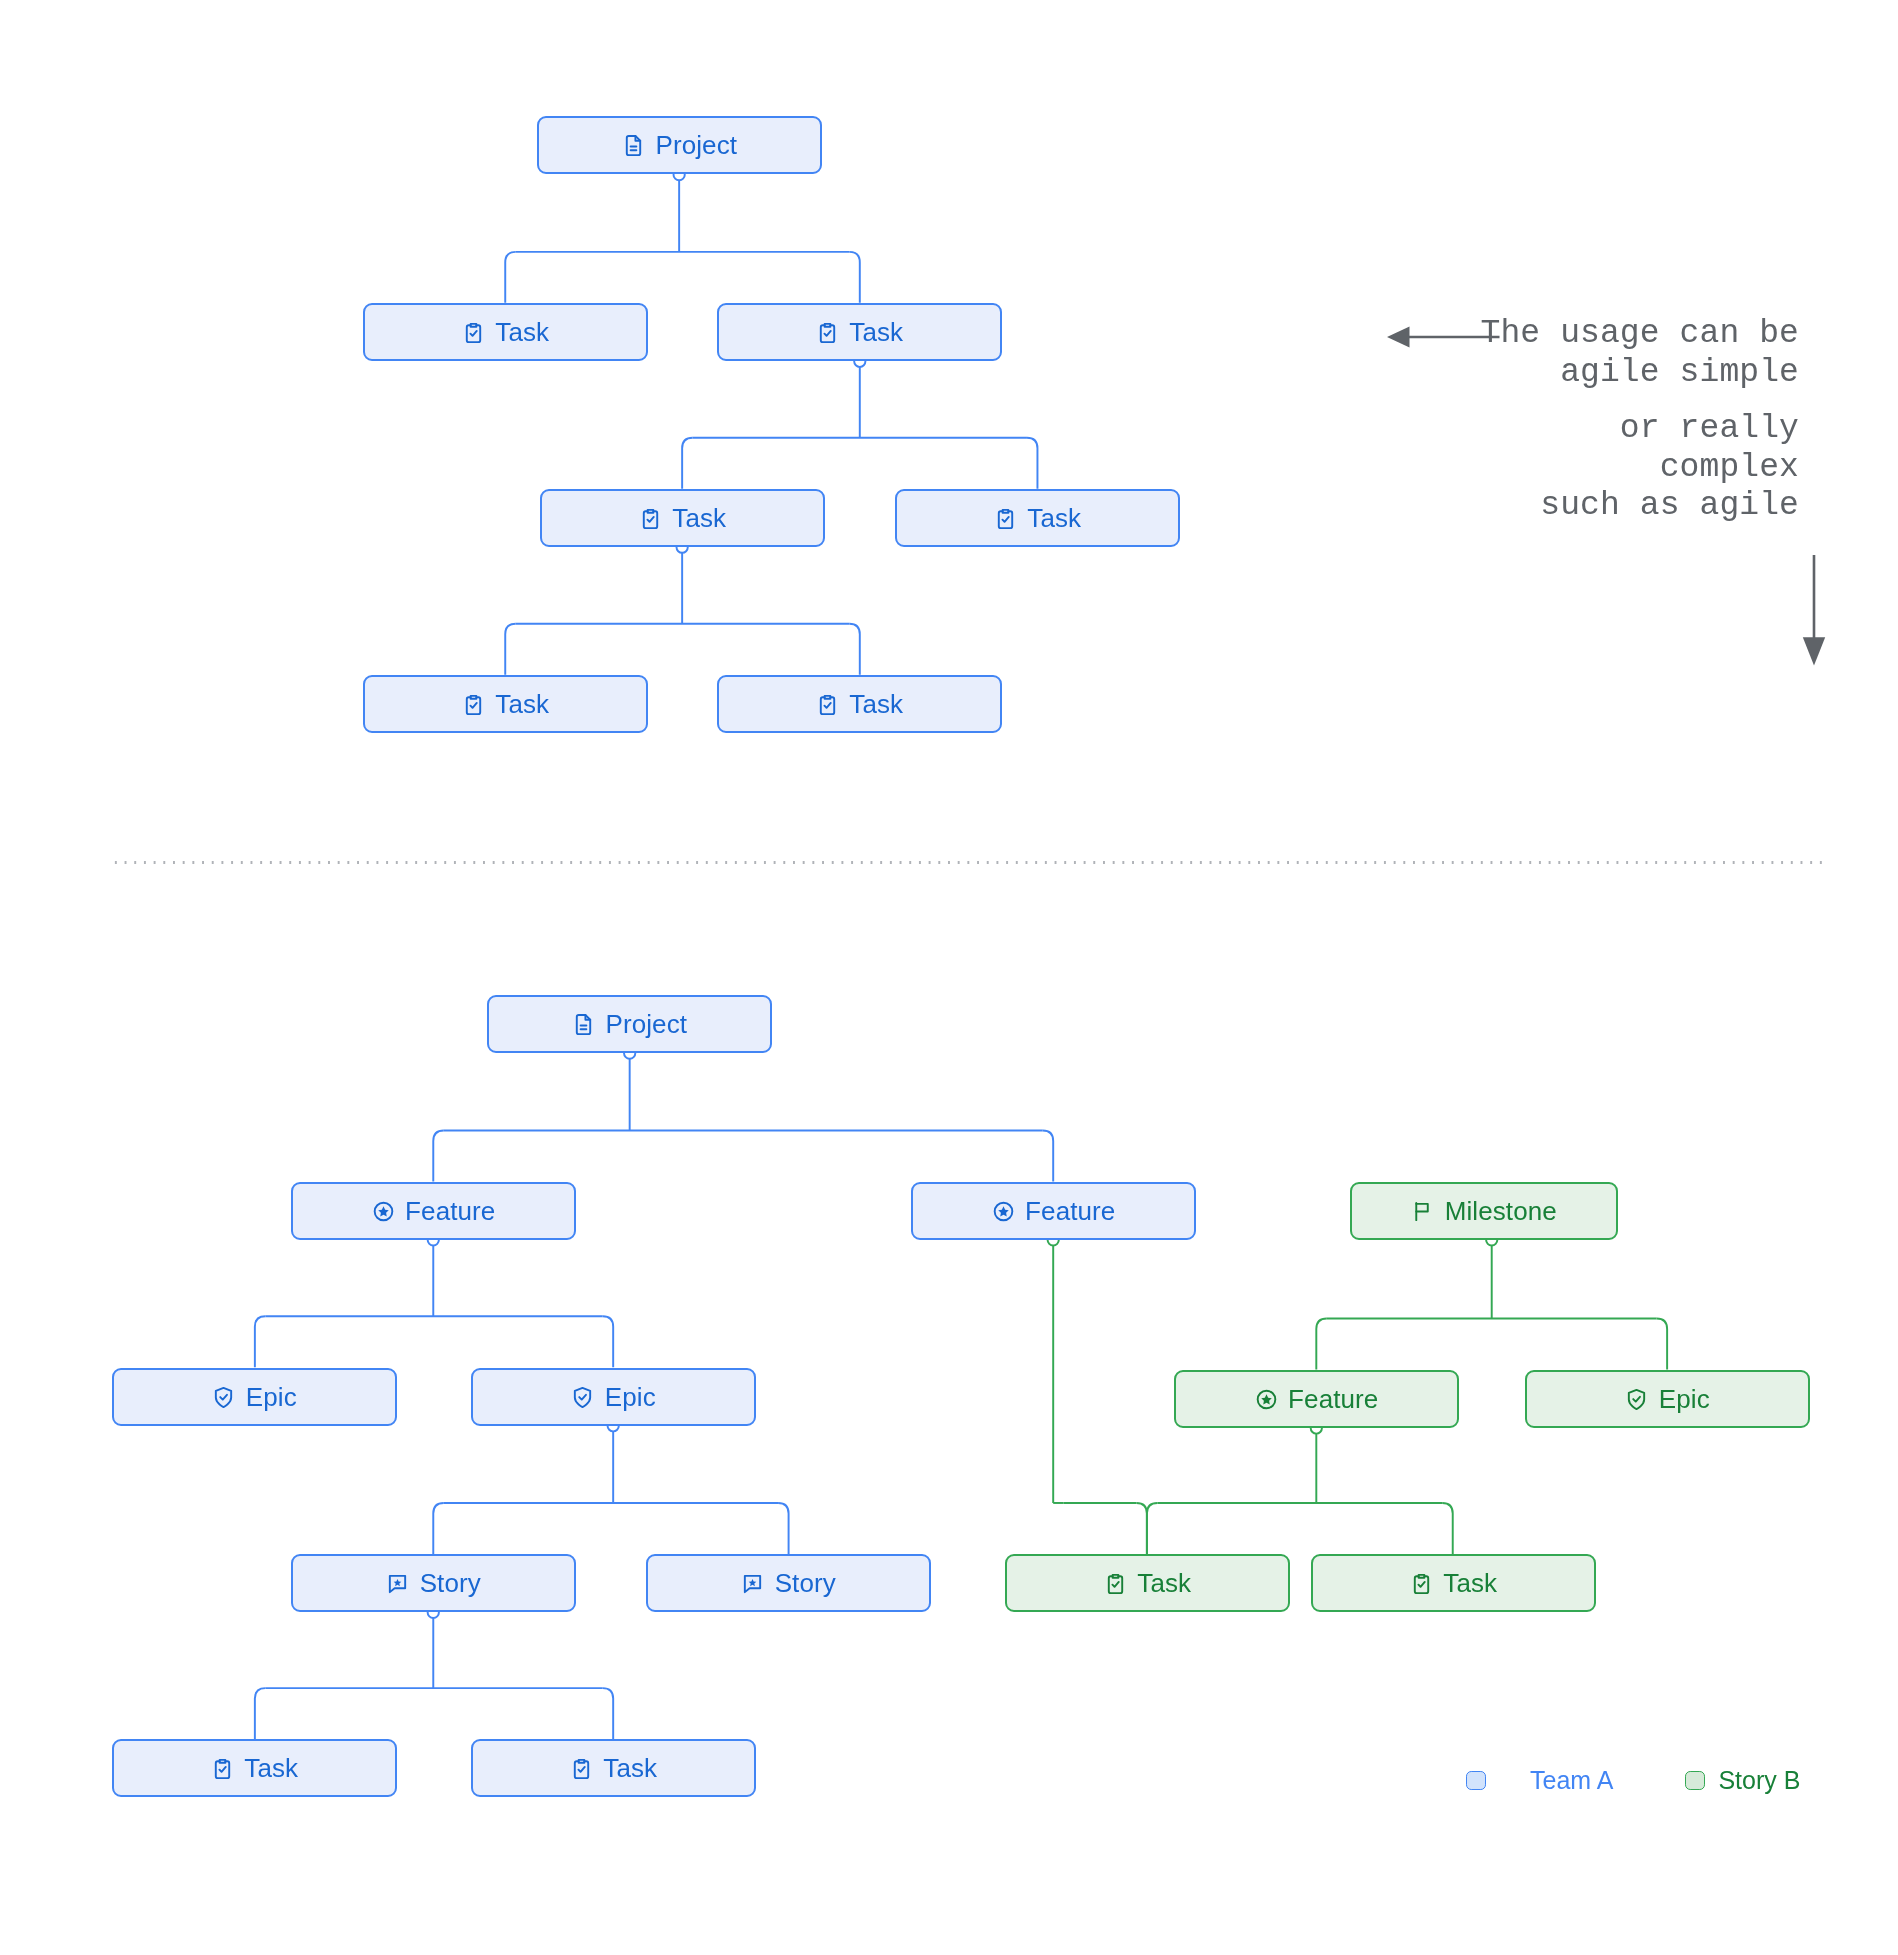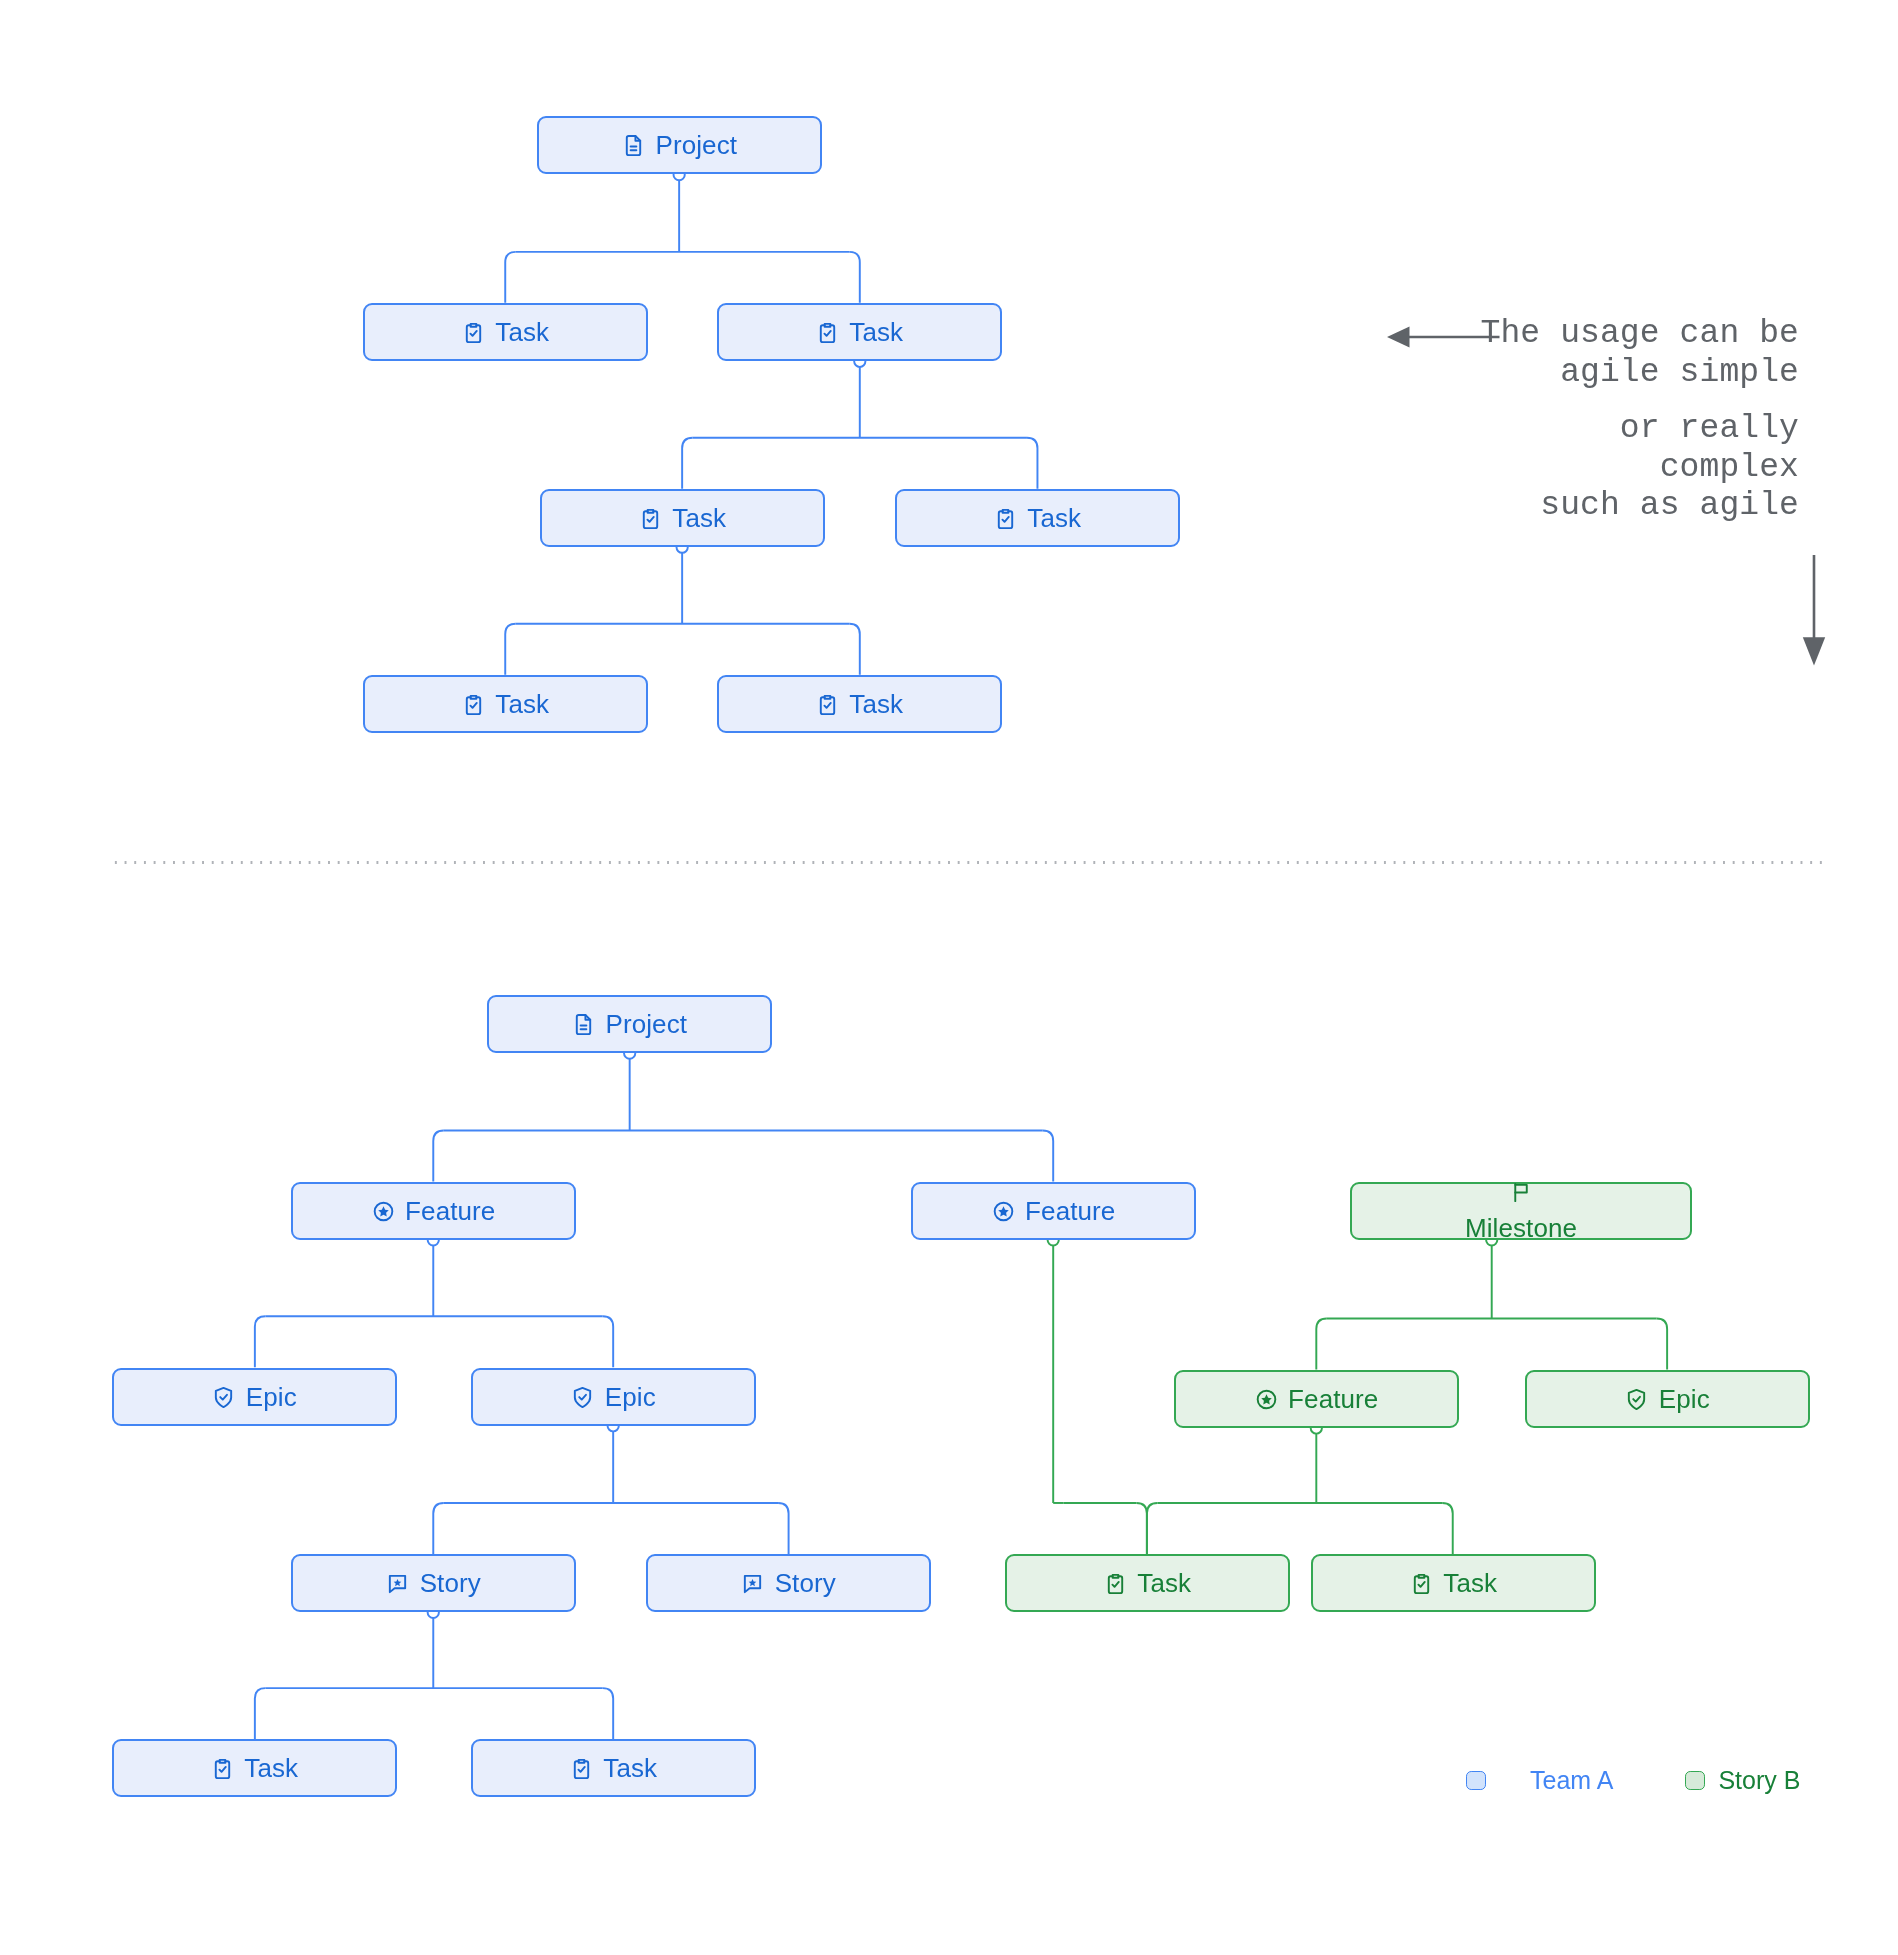--- a/index.html
+++ b/index.html
@@ -263,21 +263,21 @@
       </div>
       <div class="node team-a" style="left: 911px; top: 1182px; width: 285px; height: 58px;">
         <span class="nicon">
           <svg width="23" height="23" viewBox="0 0 24 24" stroke="currentColor" fill="none" stroke-width="2" stroke-linecap="round" stroke-linejoin="round">
             <circle cx="12" cy="12" r="9.2"></circle>
             <polygon points="12 6.6 13.7 10.2 17.5 10.7 14.7 13.4 15.4 17.2 12 15.4 8.6 17.2 9.3 13.4 6.5 10.7 10.3 10.2" fill="currentColor" stroke="none"></polygon>
           </svg>
         </span>
         <span class="nlabel">Feature</span>
       </div>
-      <div class="node team-b" style="left: 1350px; top: 1182px; width: 342px; height: 58px; flex-direction: column;">
+      <div class="node team-b" style="left: 1350px; top: 1182px; width: 268px; height: 58px;">
         <span class="nicon">
           <svg width="23" height="23" viewBox="0 0 24 24" stroke="currentColor" fill="none" stroke-width="2" stroke-linecap="round" stroke-linejoin="round">
             <line x1="5.5" y1="3" x2="5.5" y2="21"></line>
             <path d="M5.5 4h12v8h-12"></path>
           </svg>
         </span>
         <span class="nlabel">Milestone</span>
       </div>
       <div class="node team-a" style="left: 112px; top: 1368px; width: 285px; height: 58px;">
         <span class="nicon">

